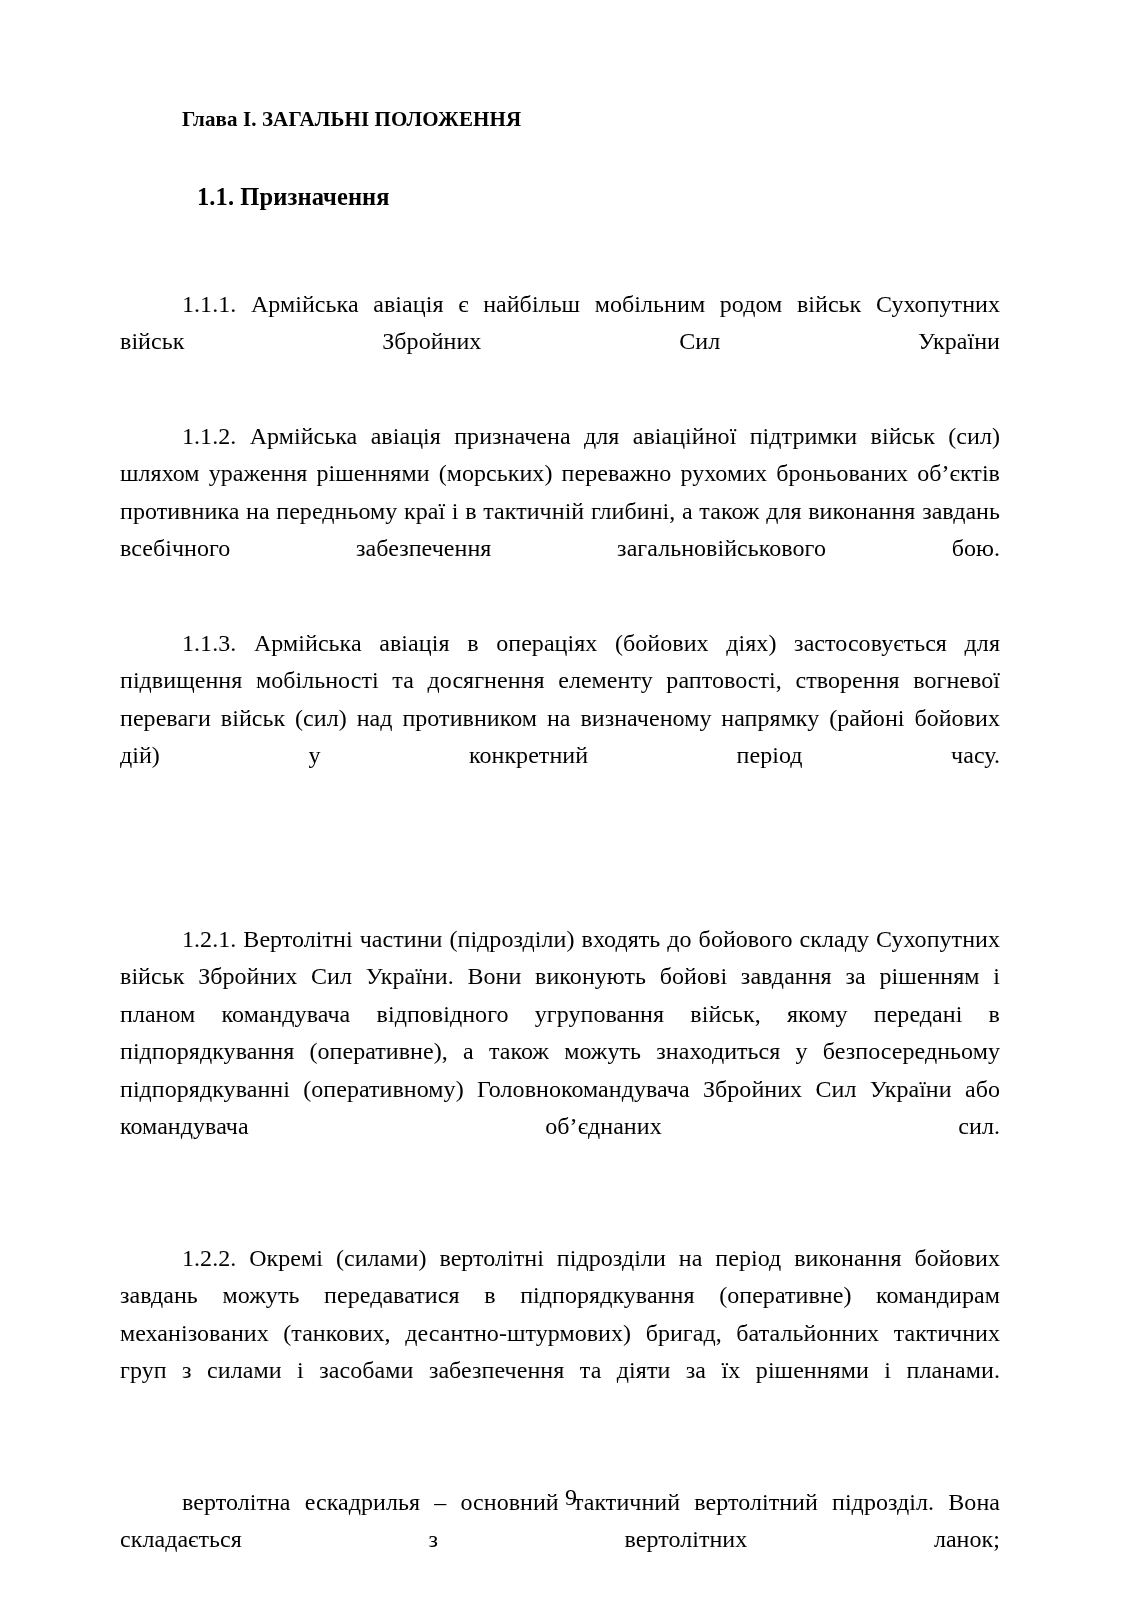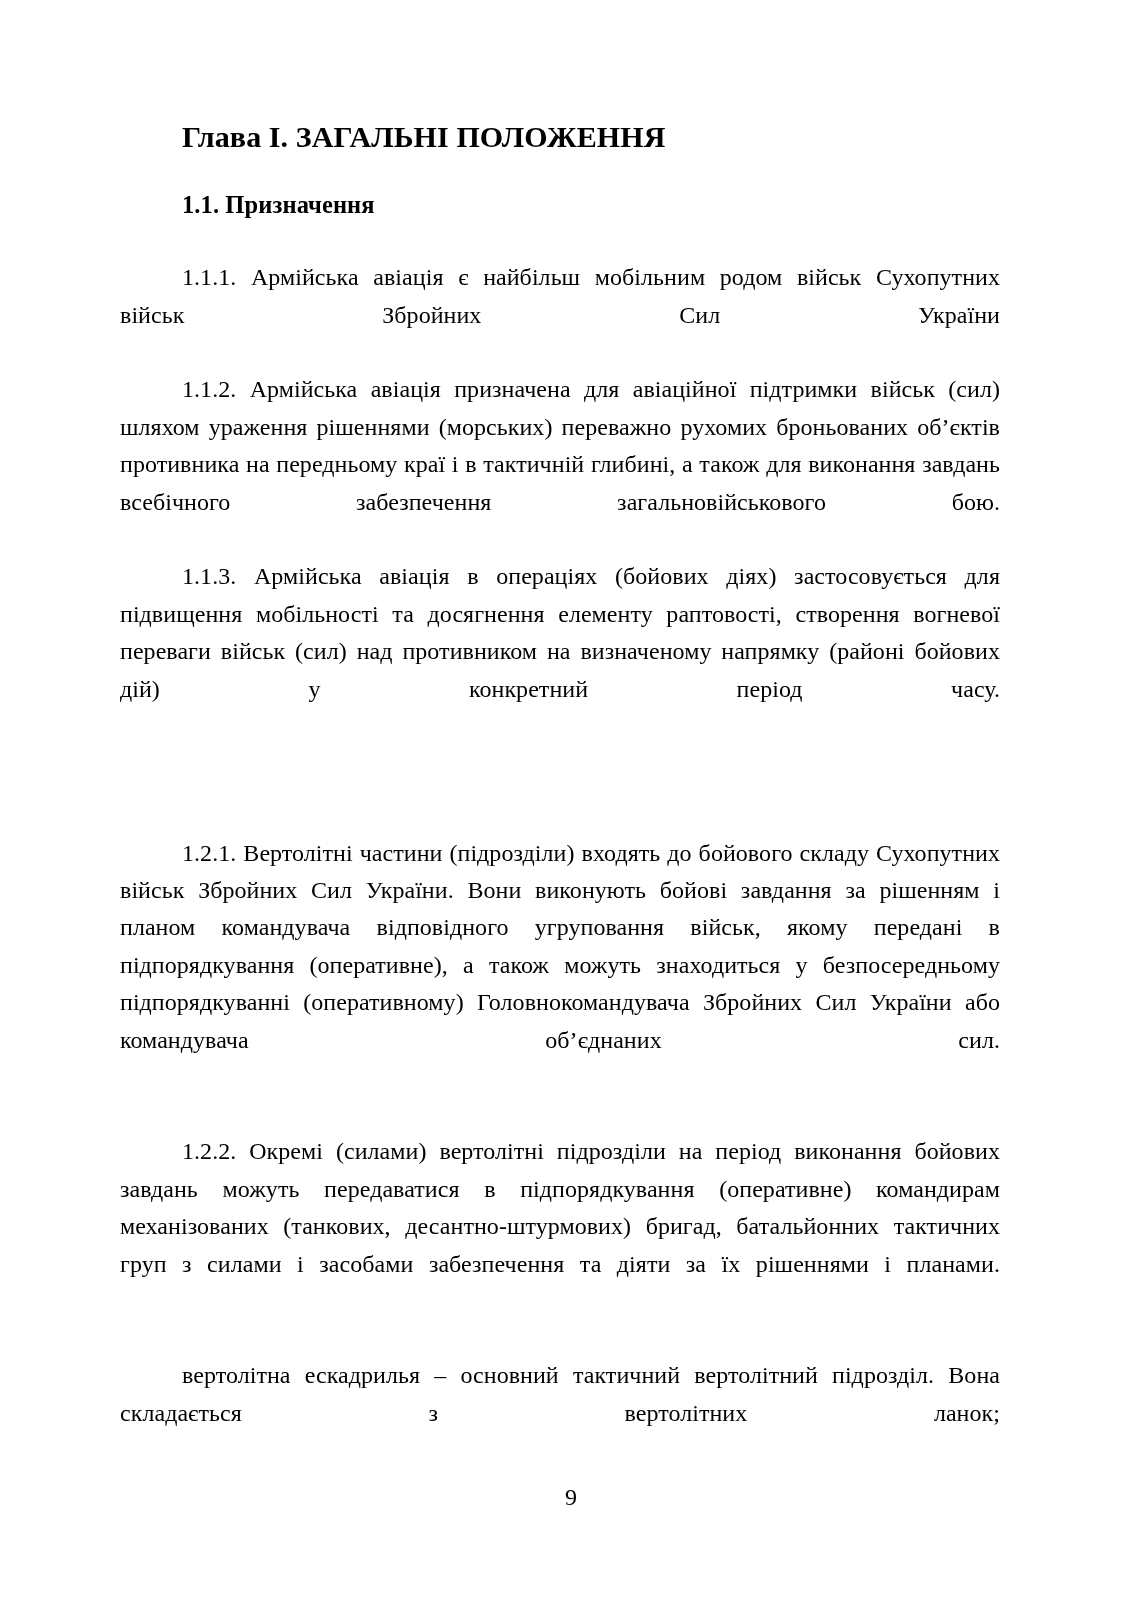--- a/index.html
+++ b/index.html
@@ -22,36 +22,36 @@
   .content {
     position: absolute;
     left: 120px;
     top: 106px;
     width: 880px;
   }
 
   
   .chapter-heading {
     font-family: "Liberation Serif", "DejaVu Serif", serif;
-    font-size: 30px;
+    font-size: 21px;
     font-weight: bold;
     color: #000000;
-    margin: 12px 0 0 0;
+    margin: 0 0 0 0;
     padding-left: 62px;
     line-height: 1.28;
     letter-spacing: 0.1px;
     white-space: nowrap;
   }
 
   .section-heading {
     font-family: "Liberation Serif", "DejaVu Serif", serif;
     font-size: 24.5px;
     font-weight: bold;
     color: #000000;
-    margin: 0;
+    margin: 15px;
     padding-left: 62px;
     line-height: 1.3;
     letter-spacing: 0.1px;
     white-space: nowrap;
   }
 
   .gap-after-chapter { height: 33px; }
   .gap-after-s11     { height: 38px; }
   .gap-before-s12    { height: 46px; }
   .gap-after-s12     { height: 43px; }
@@ -64,20 +64,21 @@
     margin: 0;
     line-height: 37.4px;
     text-align: justify;
     text-justify: inter-word;
     letter-spacing: 0.05px;
     word-spacing: 0.2px;
   }
 
   p.body.indent {
     text-indent: 62px;
+    margin-top: 20px;
   }
 
   
   p.body::after {
     content: "";
     display: inline-block;
     width: 100%;
   }
   .para-gap       { height: 37px; }
 

